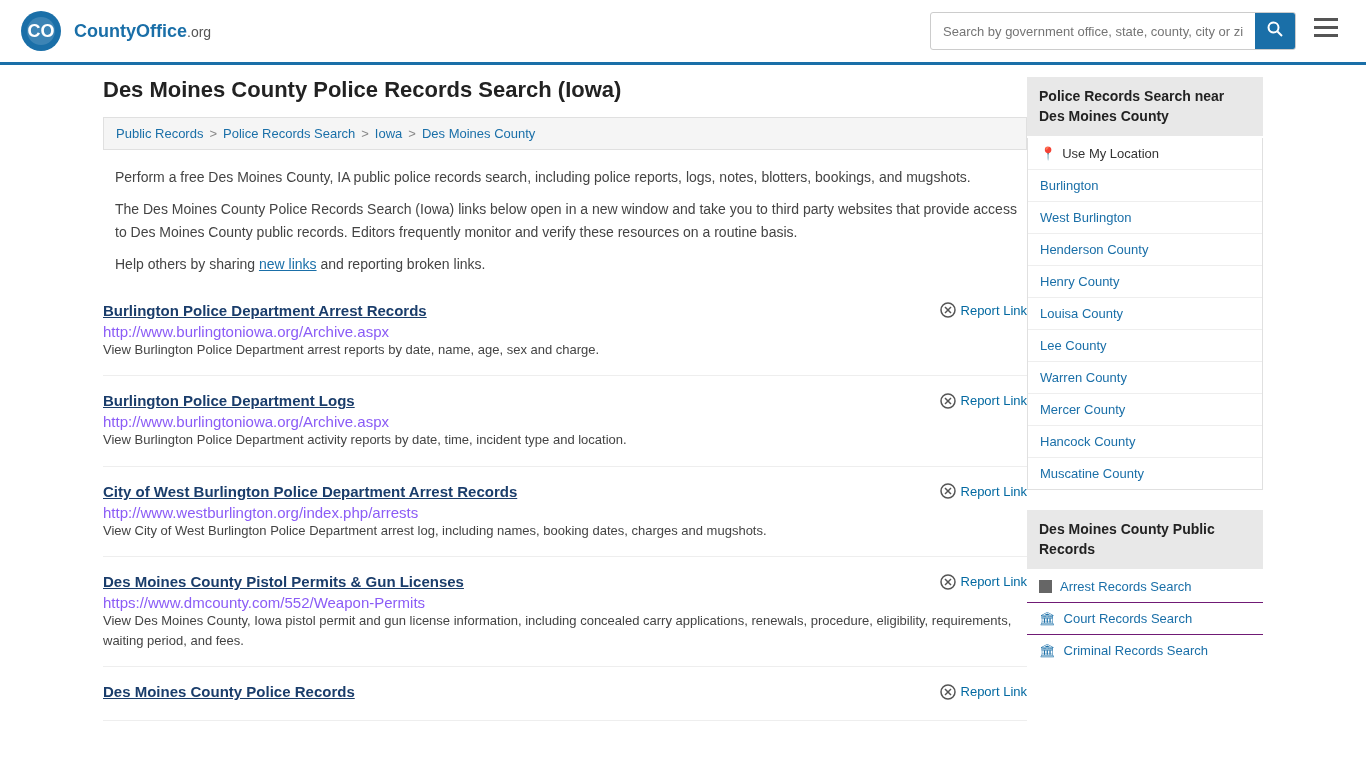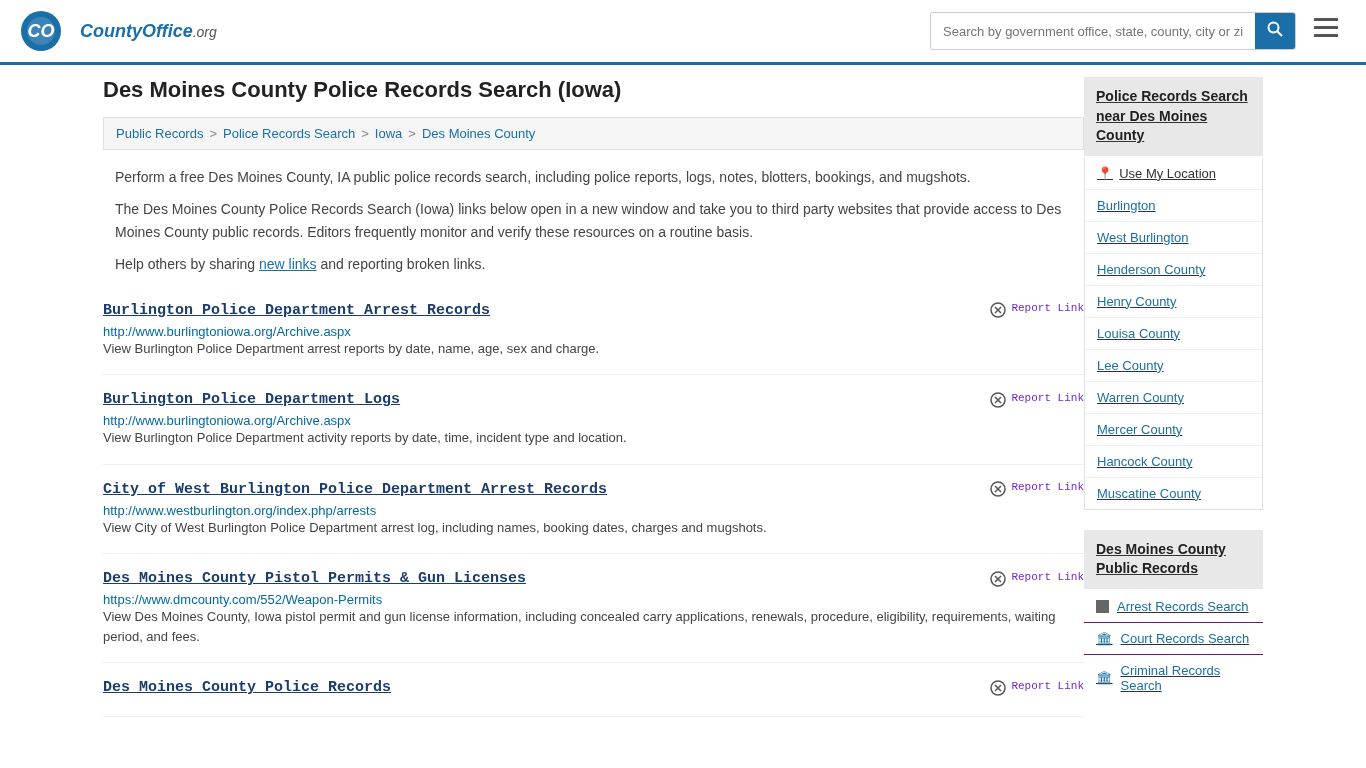--- a/index.html
+++ b/index.html
@@ -10,22 +10,21 @@
       background: #fff;
       border-bottom: 3px solid #1a6fa8;
       padding: 10px 20px;
       display: flex;
       align-items: center;
       justify-content: space-between;
     }
     .logo-area {
       display: flex;
       align-items: center;
-      gap: 18px;
-      font-style: italic;
+      gap: 12px;
     }
     .logo-icon {
       width: 42px;
       height: 42px;
     }
     .header-right {
       display: flex;
       align-items: center;
       gap: 10px;
     }
@@ -115,55 +114,53 @@
     
     .result-item {
       border-bottom: 1px solid #eee;
       padding: 16px 0;
     }
     .result-header {
       display: flex;
       align-items: center;
       justify-content: space-between;
       margin-bottom: 4px;
-      font-family: Liberation Mono, monospace;
     }
     .result-title {
       font-size: 15px;
       font-weight: bold;
       color: #1a3d6b;
       text-decoration: underline;
       cursor: pointer;
     }
     .report-link {
       display: flex;
-      align-items: flex-start;
+      align-items: center;
       gap: 5px;
-      font-size: 11px;
-      color: #6d28d9;
+      font-size: 13px;
+      color: #0369a1;
       cursor: pointer;
       white-space: nowrap;
     }
     .result-url {
-      color: #0369a1;
-      font-size: 13px;
+      color: #8b5cf6;
+      font-size: 15px;
       margin-bottom: 4px;
       text-decoration: none;
     }
     .result-desc {
       font-size: 13px;
       color: #444;
       line-height: 1.5;
     }
 
     
     .sidebar {
-      width: 179px;
+      width: 236px;
       flex-shrink: 0;
-      text-decoration: underline;
     }
 
     .sidebar-section {
       margin-bottom: 20px;
     }
     .sidebar-heading {
       background: #e8e8e8;
       padding: 10px 12px;
       font-size: 14px;
       font-weight: bold;

